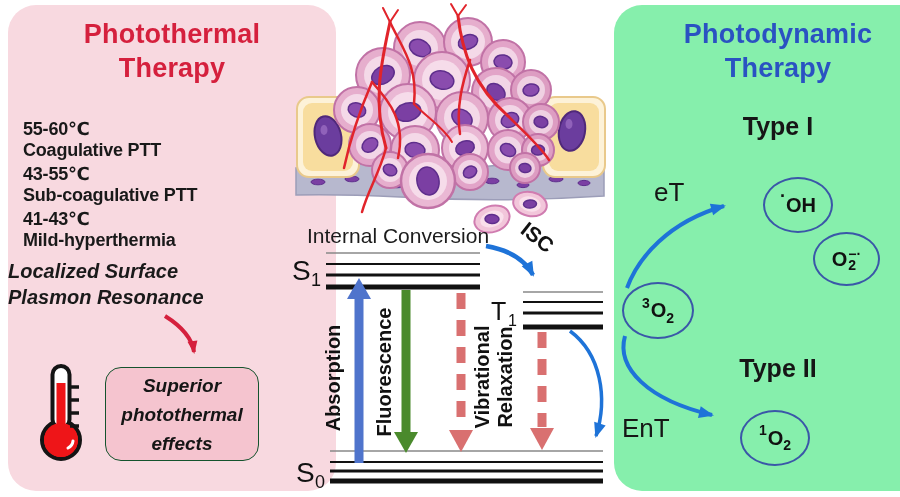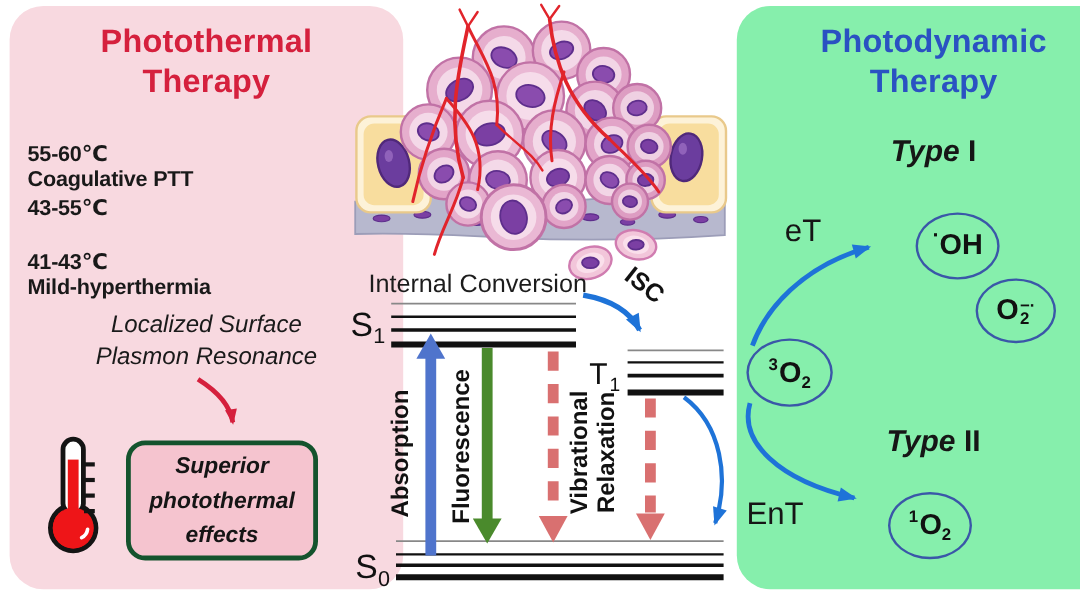--- a/index.html
+++ b/index.html
@@ -10,34 +10,34 @@
   .panel{position:absolute;top:5px;width:328px;height:486px;border-radius:28px;}
   .panel.left{left:8px;background:#f8d9e0;}
   .panel.right{left:614px;background:#86efac;}
   .panel-title{position:absolute;top:12px;left:0;width:100%;text-align:center;
     font-size:27px;font-weight:bold;line-height:34px;letter-spacing:.2px;}
   .panel-title.red{color:#d5203d;}
   .panel-title.blue{color:#2a52c2;}
   .temp-row{position:absolute;left:15px;width:260px;display:flex;align-items:baseline;
     font-size:18px;font-weight:bold;color:#191919;letter-spacing:-0.2px;white-space:nowrap;flex-direction:column;}
   .temp-range{width:84px;flex:none;}
-  .lspr{position:absolute;top:253px;left:0;width:100%;text-align:center;
-    font-size:20px;font-weight:normal;font-style:italic;color:#1a1a1a;line-height:26px;}
+  .lspr{position:absolute;top:253px;left:0;width:100%;text-align:left;
+    font-size:20px;font-weight:bold;font-style:italic;color:#1a1a1a;line-height:26px;}
   .effect-box{position:absolute;left:97px;top:362px;width:152px;height:89px;
-    background:#f5c4cf;border:4px solid #14532d;border-radius:16px;
+    background:#f5c4cf;border:1px solid #14532d;border-radius:16px;
     text-align:center;font-size:19px;font-weight:bold;font-style:italic;color:#151515;
     line-height:29px;padding-top:3px;}
   .type-label{position:absolute;left:0;width:100%;text-align:center;
     font-size:25px;font-weight:bold;color:#161616;}
-  .type-label .it{font-style:italic;margin-right:7px;}
+  .type-label .it{margin-right:7px;}
   .small-label{position:absolute;font-size:26px;font-weight:normal;color:#161616;}
   .chip{position:absolute;border:2px solid #3a57a8;border-radius:50%;
     display:flex;align-items:center;justify-content:center;
     font-weight:bold;color:#111;background:transparent;}
-  .chip .base{font-size:24px;}
+  .chip .base{font-size:20px;}
   .chip .sup{font-size:14px;position:relative;top:-8px;margin-right:1px;}
   .chip .sub{font-size:14px;position:relative;top:7px;margin-left:0px;}
   .chip .dot{font-size:18px;top:-9px;margin-right:0;}
   .chip .stack{display:inline-flex;flex-direction:column;align-items:flex-start;
     line-height:11px;font-size:14px;margin-left:1px;position:relative;top:1px;}
   .overlay{position:absolute;left:0;top:0;pointer-events:none;}
   text.ic-label{font-size:21px;fill:#1c1c1c;}
   text.isc-label{font-size:21px;font-weight:bold;fill:#111;}
   text.state{font-size:28px;fill:#111;}
   text.state-sub{font-size:18px;fill:#111;}
@@ -52,20 +52,21 @@
     <div class="panel-title red">
       <div>Photothermal</div>
       <div>Therapy</div>
     </div>
     <div class="temp-row" style="top:113px">
       <span class="temp-range">55-60℃</span>
       <span class="temp-label">Coagulative PTT</span>
     </div>
     <div class="temp-row" style="top:158px">
       <span class="temp-range">43-55℃</span>
+      <span class="temp-label">Sub-coagulative PTT</span>
     </div>
     <div class="temp-row" style="top:203px">
       <span class="temp-range">41-43℃</span>
       <span class="temp-label">Mild-hyperthermia</span>
     </div>
     <div class="lspr">
       <div>Localized Surface</div>
       <div>Plasmon Resonance</div>
     </div>
     <div class="effect-box">

